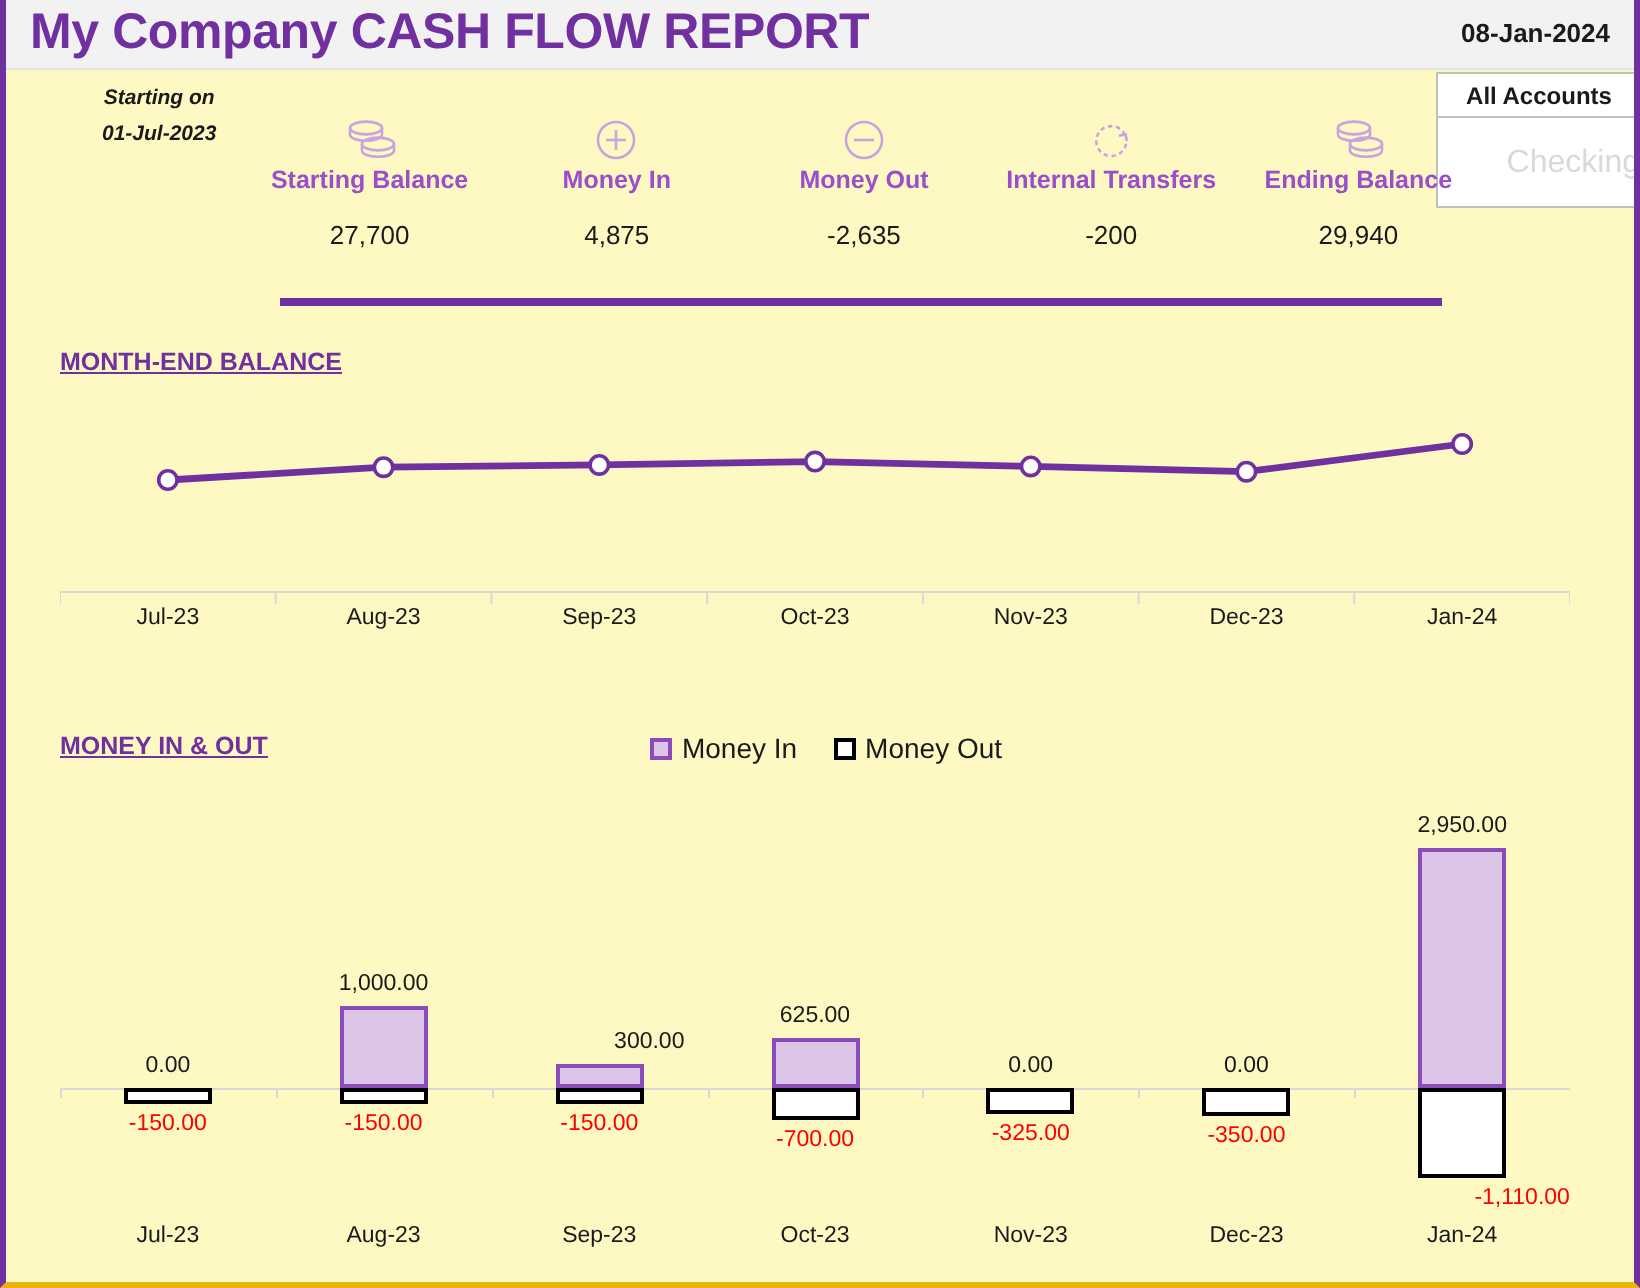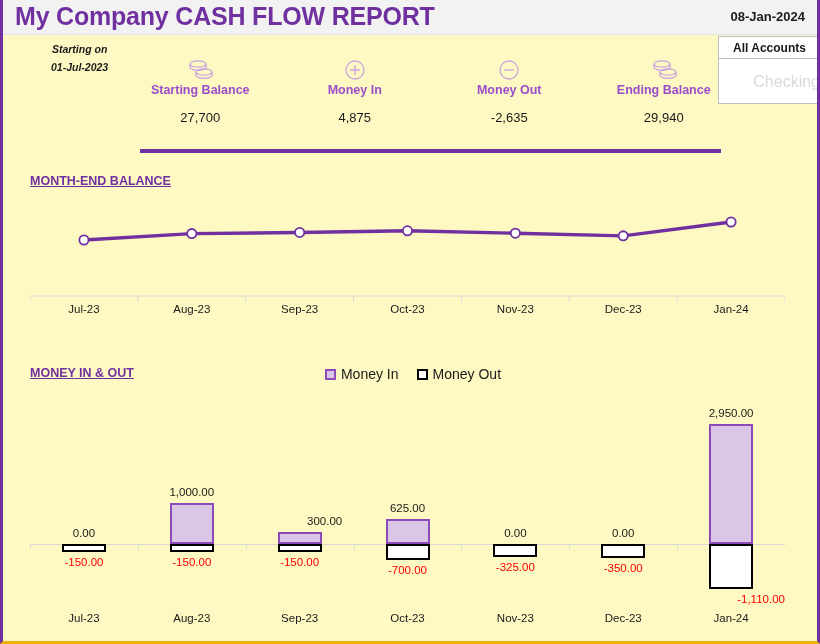--- a/index.html
+++ b/index.html
@@ -311,20 +311,30 @@
       <div class="kpi-icon">
         <svg width="22" height="22" viewBox="0 0 22 22">
           <circle cx="11" cy="11" r="9" fill="none" stroke="#C9A3DE" stroke-width="1.3"></circle>
           <path d="M6 11h10" stroke="#C9A3DE" stroke-width="1.3" fill="none"></path>
         </svg>
       </div>
       <div class="kpi-label">Money Out</div>
       <div class="kpi-value">-2,635</div>
     </div>
 
+    <div class="kpi">
+      <div class="kpi-icon">
+        <svg width="22" height="22" viewBox="0 0 22 22">
+          <path d="M17.5 8.5A7.5 7.5 0 1 0 18 13" fill="none" stroke="#C9A3DE" stroke-width="1.3" stroke-dasharray="2.2 1.8"></path>
+          <path d="M14.5 8.8l3.3-.6.6 3.3" fill="none" stroke="#C9A3DE" stroke-width="1.3"></path>
+        </svg>
+      </div>
+      <div class="kpi-label">Internal Transfers</div>
+      <div class="kpi-value">-200</div>
+    </div>
 
     <div class="kpi">
       <div class="kpi-icon">
         <svg width="30" height="22" viewBox="0 0 30 22">
           <ellipse cx="13" cy="5" rx="8" ry="3.2" fill="none" stroke="#C9A3DE" stroke-width="1.3"></ellipse>
           <path d="M5 5v3.2c0 1.8 3.6 3.2 8 3.2s8-1.4 8-3.2V5" fill="none" stroke="#C9A3DE" stroke-width="1.3"></path>
           <ellipse cx="19" cy="13" rx="8" ry="3.2" fill="none" stroke="#C9A3DE" stroke-width="1.3"></ellipse>
           <path d="M11 13v3.2c0 1.8 3.6 3.2 8 3.2s8-1.4 8-3.2V13" fill="none" stroke="#C9A3DE" stroke-width="1.3"></path>
         </svg>
       </div>

